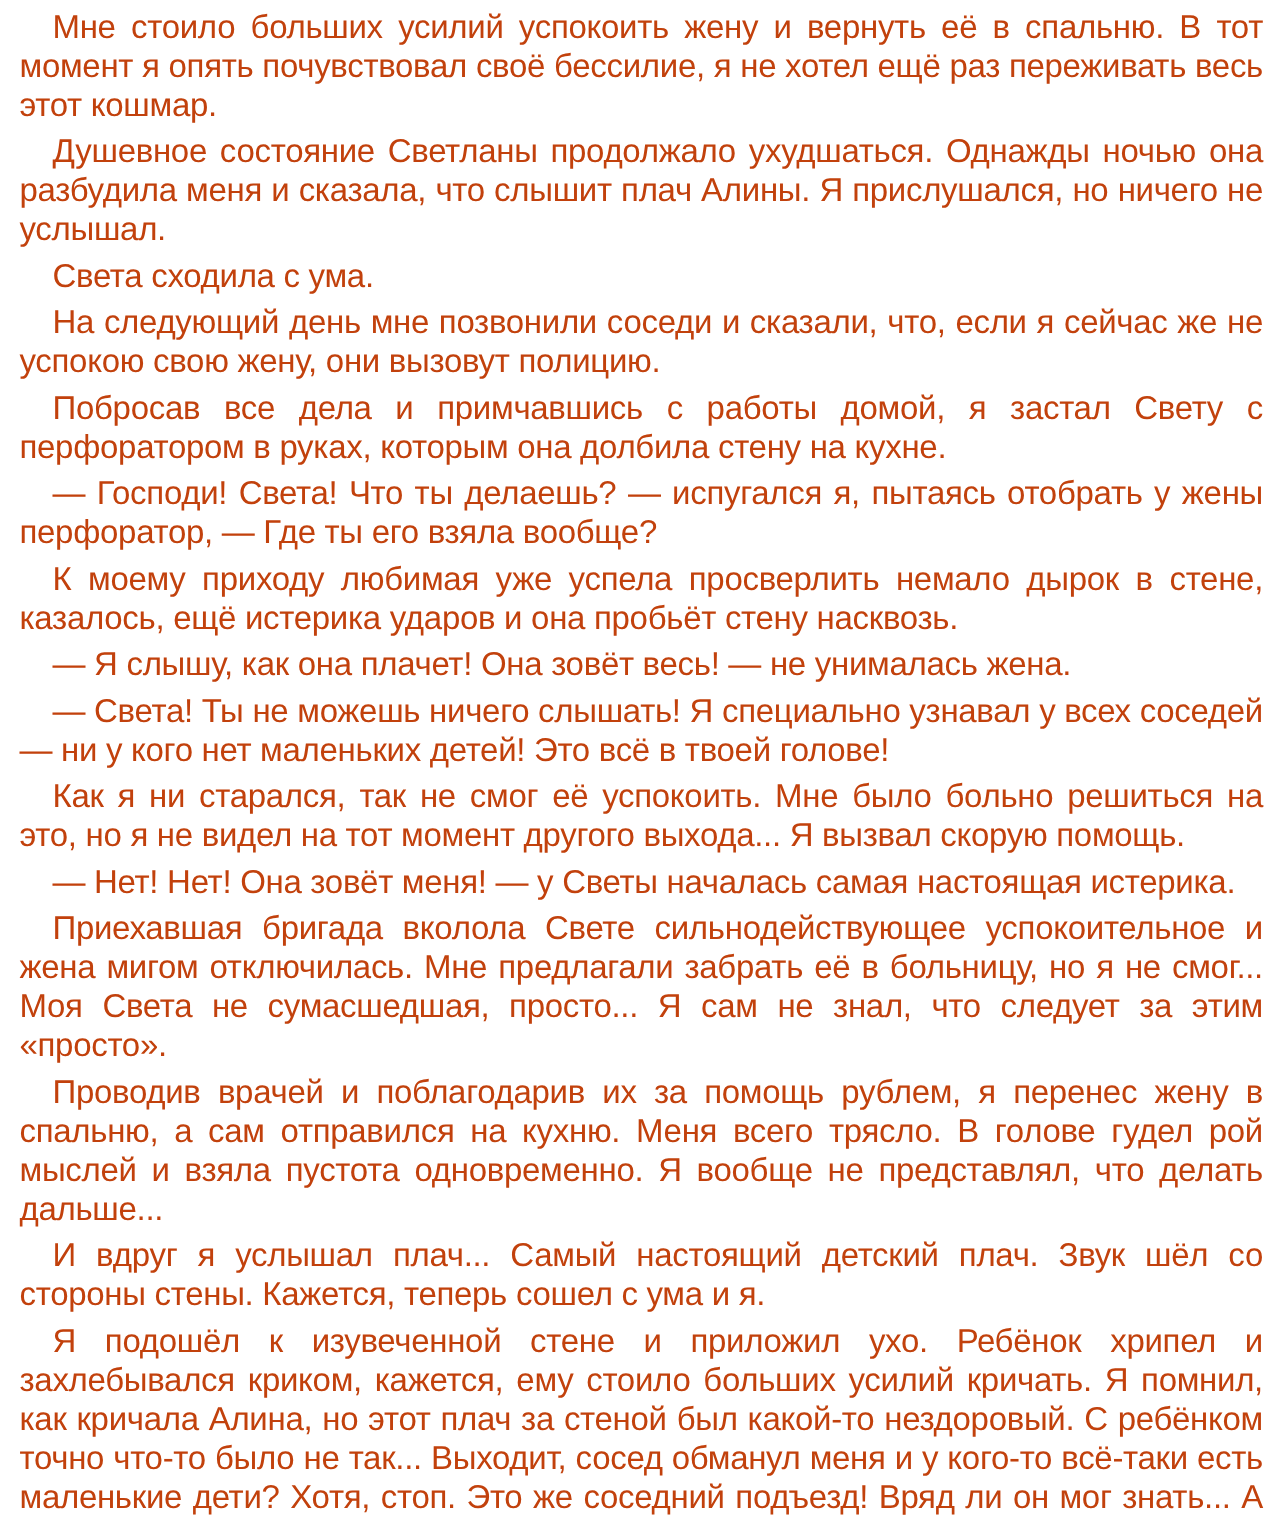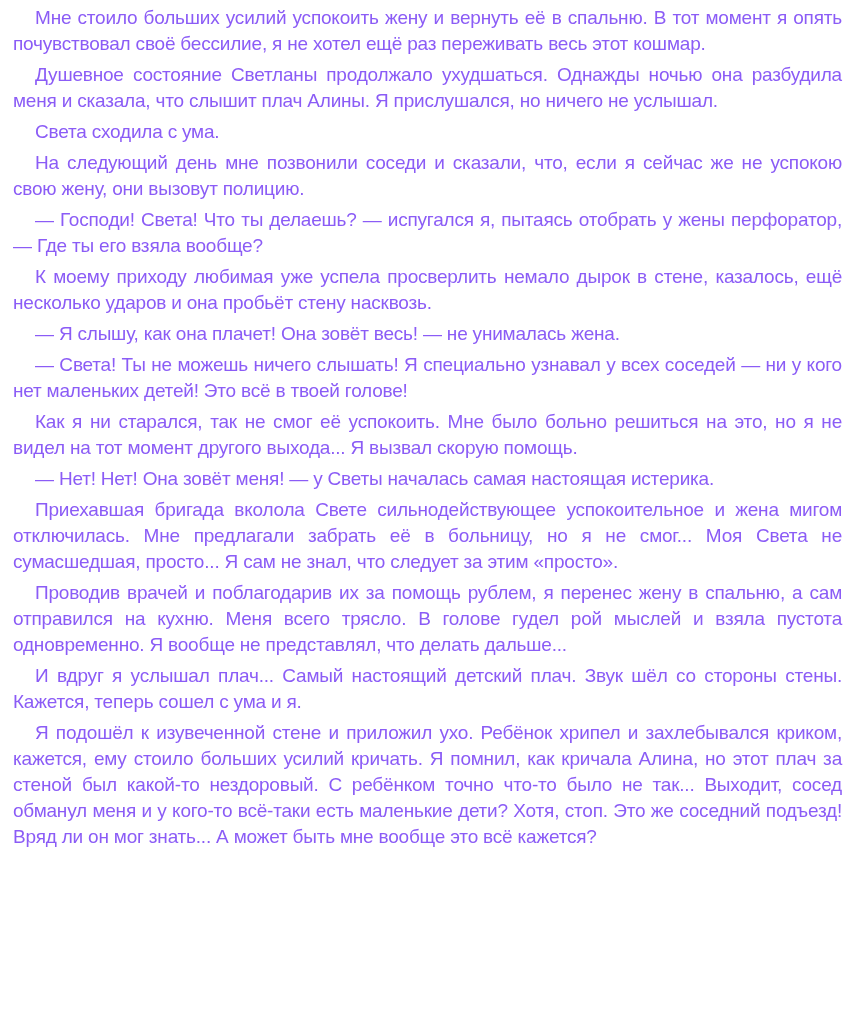--- a/index.html
+++ b/index.html
@@ -10,41 +10,42 @@
     height: 1010px;
     overflow: hidden;
   }
   .page {
     box-sizing: border-box;
     width: 858px;
     height: 1010px;
     padding: 5px 16px 0 13px;
     background: #ffffff;
     font-family: "Liberation Sans", "DejaVu Sans", sans-serif;
-    color: #8b5cf6;
-    font-size: 19px;
+    color: #c2410c;
+    font-size: 22px;
     line-height: 26px;
     letter-spacing: -0.2px;
     text-align: justify;
   }
   .page p {
     margin: 0 0 5px 0;
     text-indent: 22px;
   }
 </style>
 </head>
 <body>
 
 <div class="page">
   <p>Мне стоило больших усилий успокоить жену и вернуть её в спальню. В тот момент я опять почувствовал своё бессилие, я не хотел ещё раз переживать весь этот кошмар.</p>
   <p>Душевное состояние Светланы продолжало ухудшаться. Однажды ночью она разбудила меня и сказала, что слышит плач Алины. Я прислушался, но ничего не услышал.</p>
   <p>Света сходила с ума.</p>
   <p>На следующий день мне позвонили соседи и сказали, что, если я сейчас же не успокою свою жену, они вызовут полицию.</p>
+  <p>Побросав все дела и примчавшись с работы домой, я застал Свету с перфоратором в руках, которым она долбила стену на кухне.</p>
   <p>— Господи! Света! Что ты делаешь? — испугался я, пытаясь отобрать у жены перфоратор, — Где ты его взяла вообще?</p>
-  <p>К моему приходу любимая уже успела просверлить немало дырок в стене, казалось, ещё несколько ударов и она пробьёт стену насквозь.</p>
+  <p>К моему приходу любимая уже успела просверлить немало дырок в стене, казалось, ещё истерика ударов и она пробьёт стену насквозь.</p>
   <p>— Я слышу, как она плачет! Она зовёт весь! — не унималась жена.</p>
   <p>— Света! Ты не можешь ничего слышать! Я специально узнавал у всех соседей — ни у кого нет маленьких детей! Это всё в твоей голове!</p>
   <p>Как я ни старался, так не смог её успокоить. Мне было больно решиться на это, но я не видел на тот момент другого выхода... Я вызвал скорую помощь.</p>
   <p>— Нет! Нет! Она зовёт меня! — у Светы началась самая настоящая истерика.</p>
   <p>Приехавшая бригада вколола Свете сильнодействующее успокоительное и жена мигом отключилась. Мне предлагали забрать её в больницу, но я не смог... Моя Света не сумасшедшая, просто... Я сам не знал, что следует за этим «просто».</p>
   <p>Проводив врачей и поблагодарив их за помощь рублем, я перенес жену в спальню, а сам отправился на кухню. Меня всего трясло. В голове гудел рой мыслей и взяла пустота одновременно. Я вообще не представлял, что делать дальше...</p>
   <p>И вдруг я услышал плач... Самый настоящий детский плач. Звук шёл со стороны стены. Кажется, теперь сошел с ума и я.</p>
   <p>Я подошёл к изувеченной стене и приложил ухо. Ребёнок хрипел и захлебывался криком, кажется, ему стоило больших усилий кричать. Я помнил, как кричала Алина, но этот плач за стеной был какой-то нездоровый. С ребёнком точно что-то было не так... Выходит, сосед обманул меня и у кого-то всё-таки есть маленькие дети? Хотя, стоп. Это же соседний подъезд! Вряд ли он мог знать... А может быть мне вообще это всё кажется?</p>
 
 </div>

